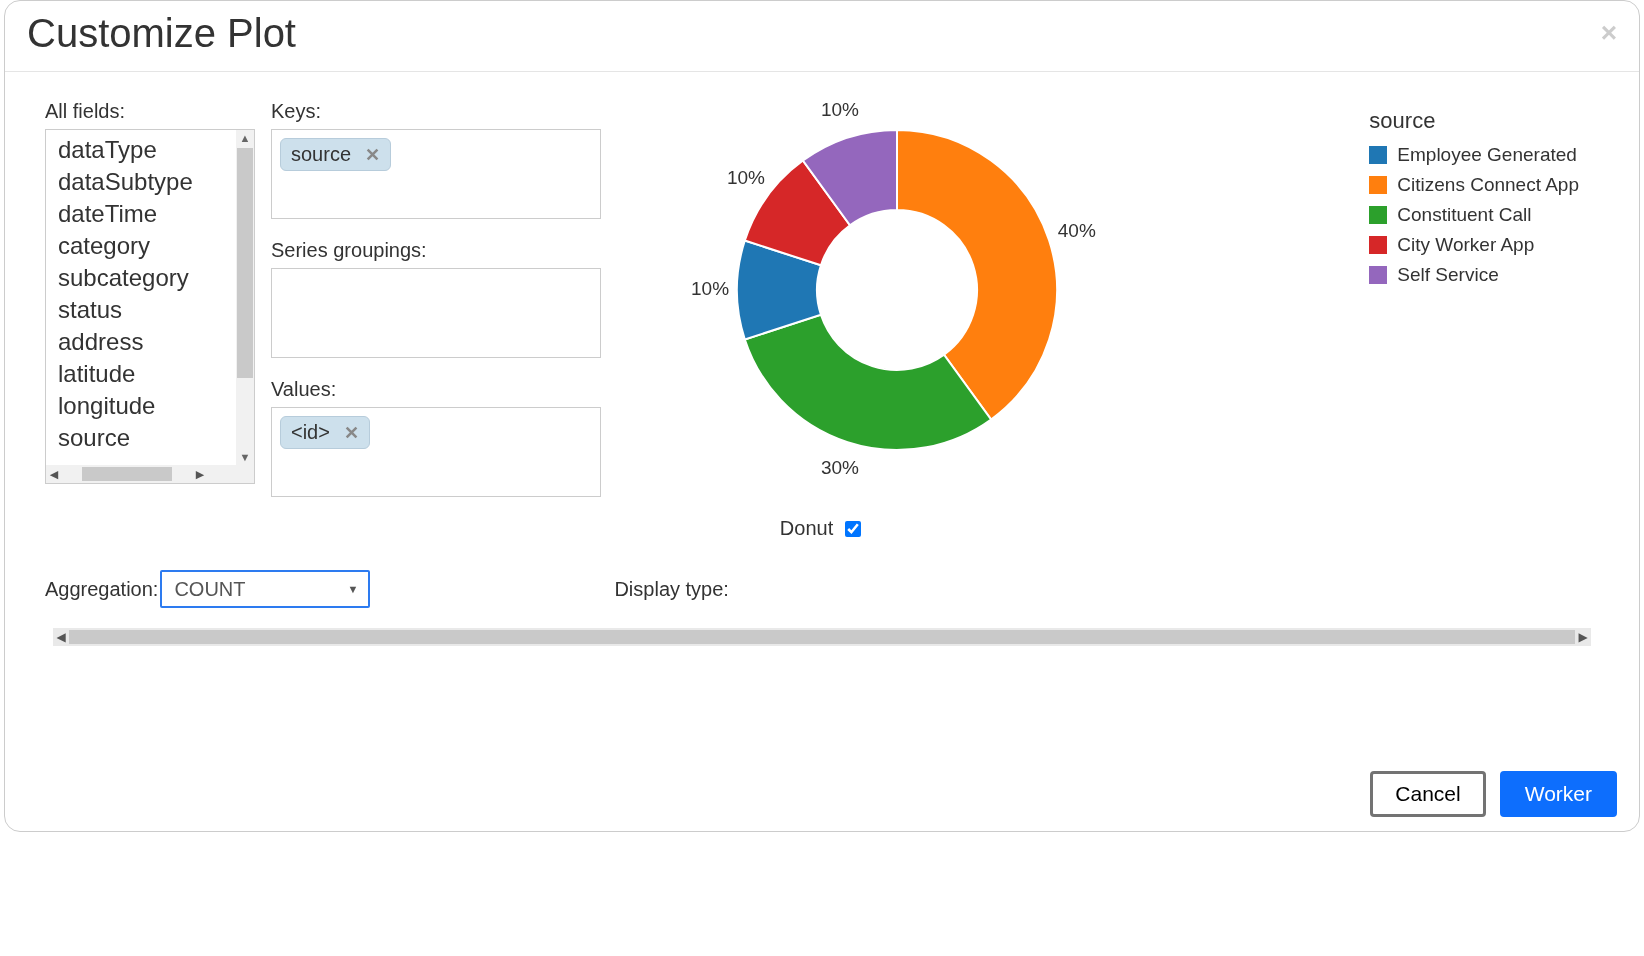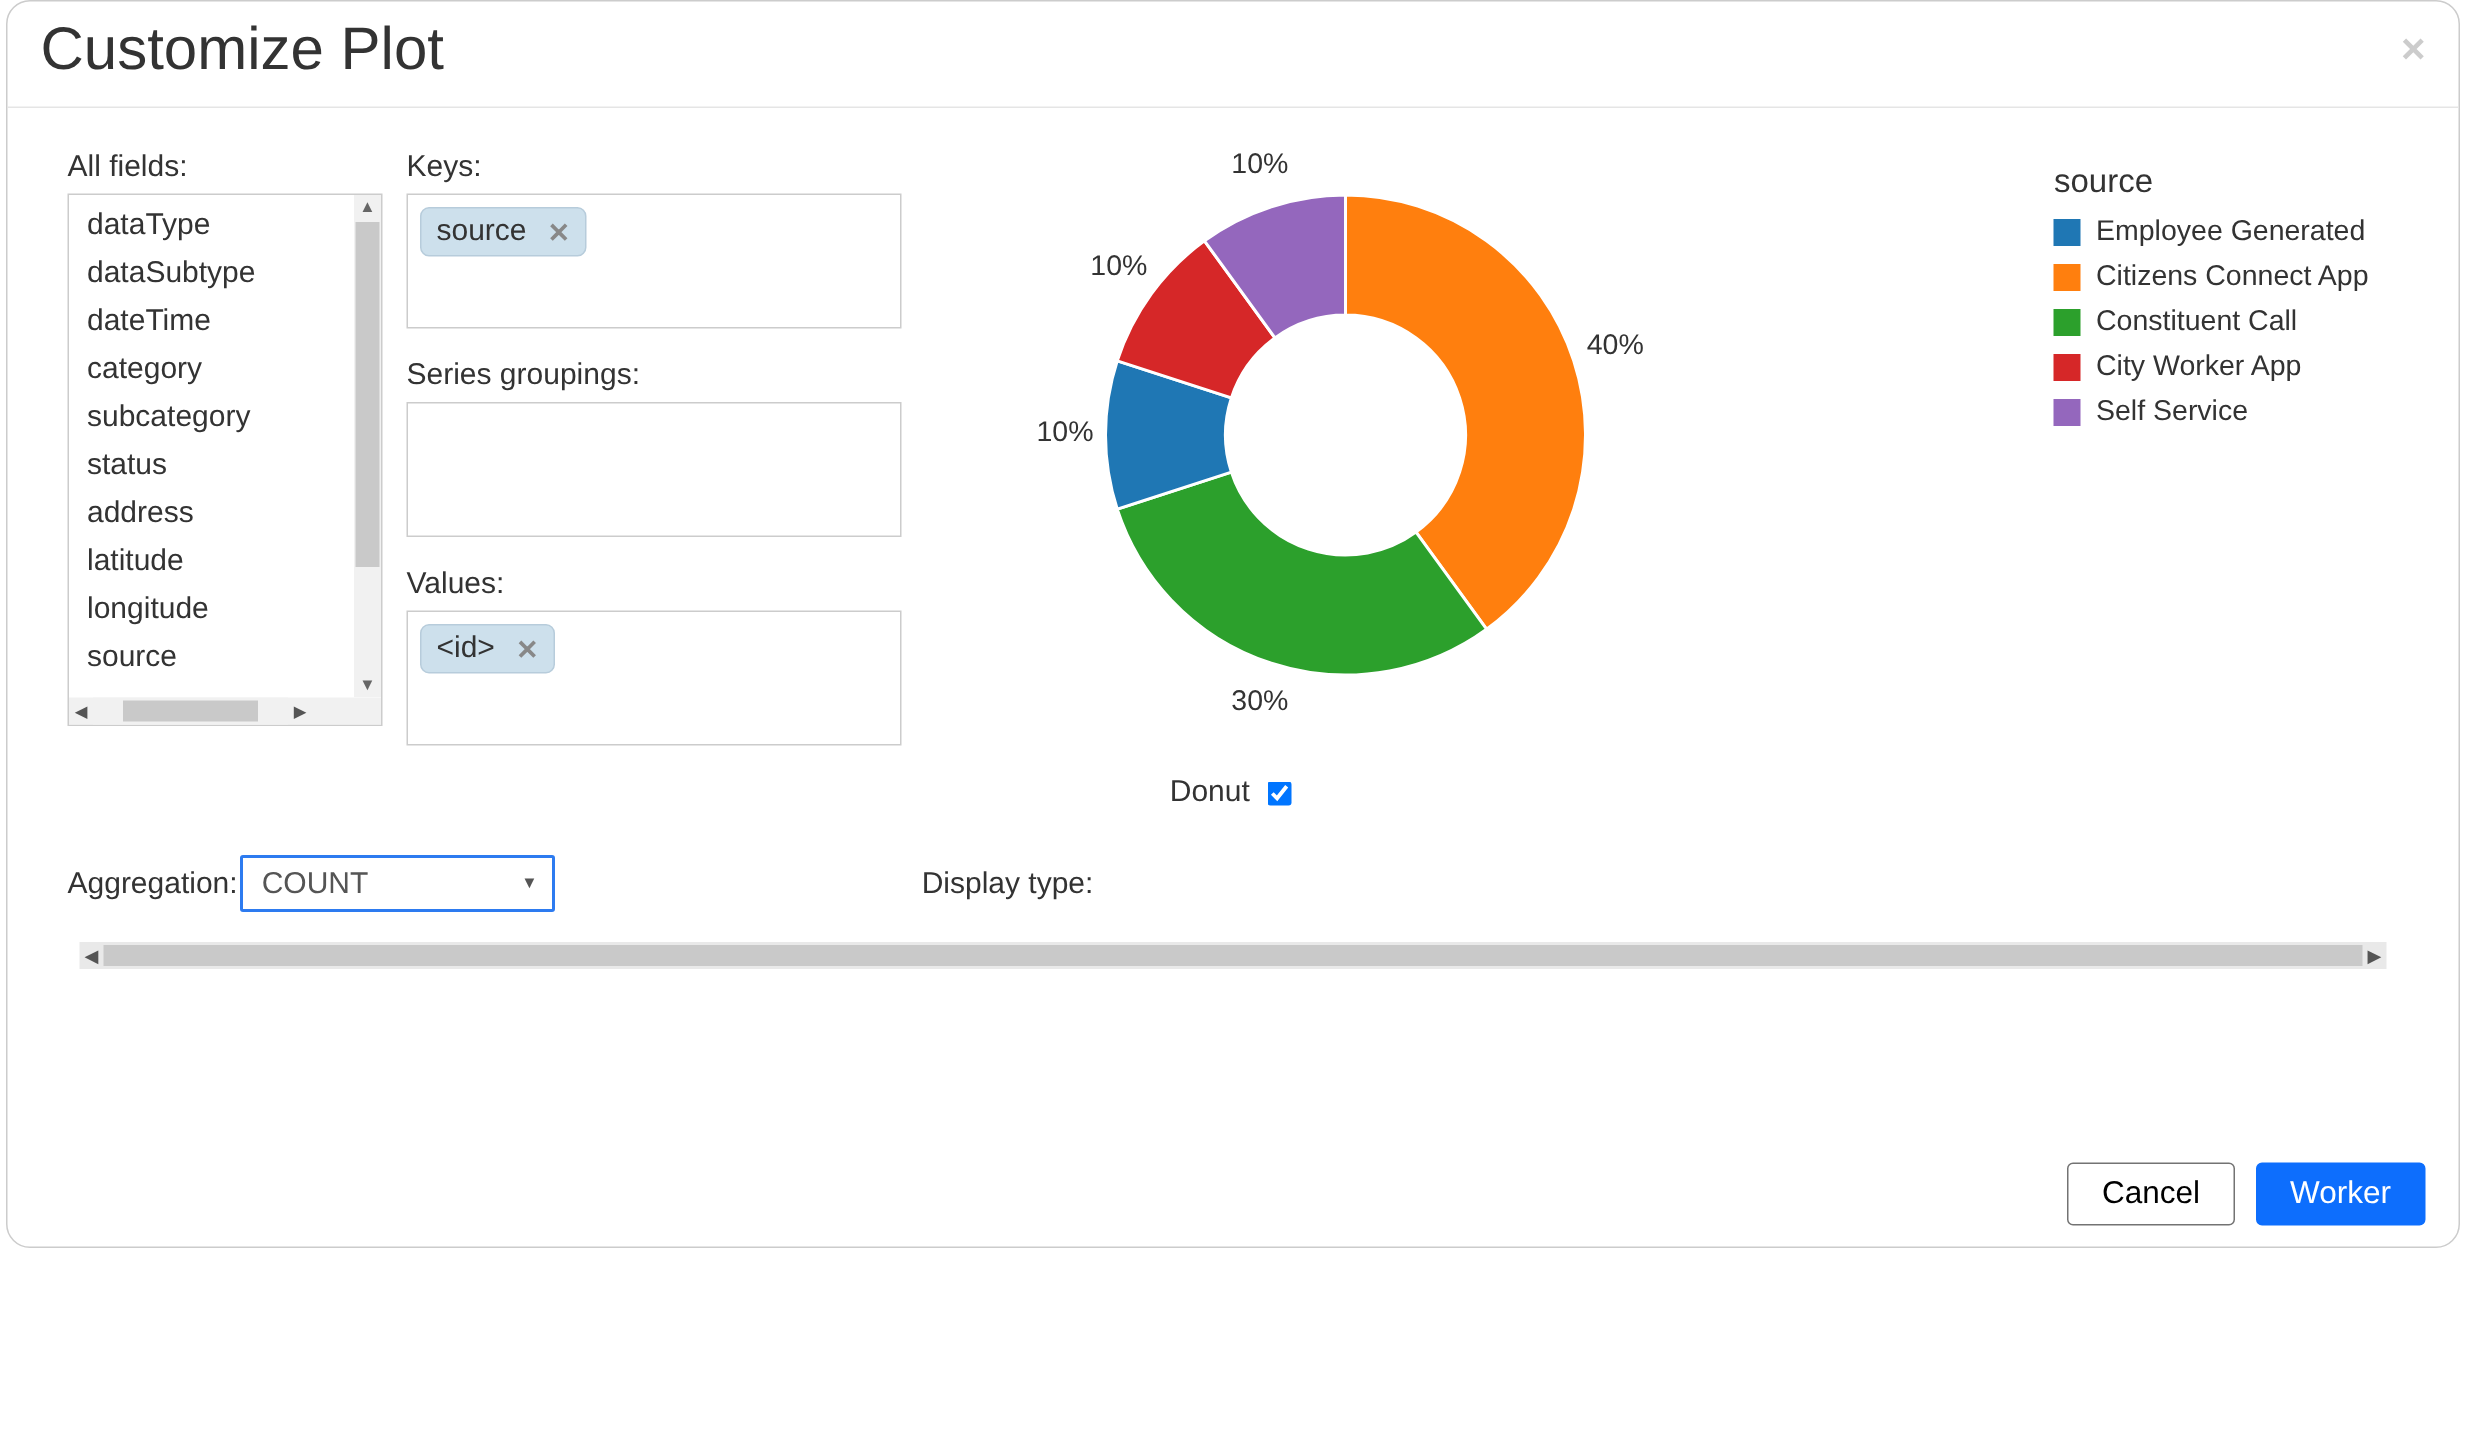--- a/index.html
+++ b/index.html
@@ -20,21 +20,21 @@
   .col-fields { width:210px; flex:0 0 auto; }
   .col-keys   { width:330px; flex:0 0 auto; }
   .col-chart  { flex:1 1 auto; padding-left:40px; position:relative; }
 
   .lbl { font-size:20px; color:#333; margin-bottom:6px; display:block; }
   .listbox {
     border:1px solid #ccc; height:355px; display:flex; flex-direction:column;
     background:#fff;
   }
   .listbox .list-inner { flex:1 1 auto; overflow:hidden; position:relative; display:flex;}
-  .listbox .items { flex:1 1 auto; padding:4px 0 4px 8px; font-size:20px; line-height:32px; color:#333; }
+  .listbox .items { flex:1 1 auto; padding:4px 0 4px 8px; font-size:24px; line-height:32px; color:#333; }
   .listbox .item { padding:0 4px; cursor:default; white-space:nowrap;}
   .vscroll { width:18px; background:#f1f1f1; position:relative; }
   .vscroll .arrow { height:16px; text-align:center; font-size:11px; color:#666; line-height:16px;}
   .vscroll .thumb { position:absolute; left:1px; right:1px; top:18px; height:230px; background:#c9c9c9; }
   .hscroll { height:18px; background:#f1f1f1; display:flex; align-items:center; }
   .hscroll .harrow { width:16px; text-align:center; font-size:11px; color:#555;}
   .hscroll .htrack { flex:0 0 130px; background:#f1f1f1; height:100%; position:relative;}
   .hscroll .hthumb { position:absolute; left:20px; top:2px; bottom:2px; width:90px; background:#c9c9c9;}
 
   .dropzone {
@@ -70,21 +70,21 @@
     font-size:11px; color:#555; pointer-events:none;
   }
 
   .hscroll-main {
     height:18px; background:#e9e9e9; margin:20px 8px 0 8px; display:flex; align-items:center;
   }
   .hscroll-main .ha { width:16px; text-align:center; font-size:12px; color:#555;}
   .hscroll-main .ht { flex:1; height:14px; background:#c9c9c9;}
 
   .footer { position:absolute; right:22px; bottom:14px; display:flex; gap:14px;}
-  .btn { font-size:21px; padding:8px 22px; border-radius:4px; cursor:pointer; border:1px solid #737373; background:#fff;}
+  .btn { font-size:21px; padding:8px 22px; border-radius:4px; cursor:pointer; border:3px solid #737373; background:#fff;}
   .btn-primary { background:#0d6efd; color:#fff; border-color:#0d6efd;}
 </style>
 </head>
 <body>
 
 <div class="window">
 
   <div class="titlebar">
     <h1 class="title">Customize Plot</h1>
     <span class="close-x">×</span>

